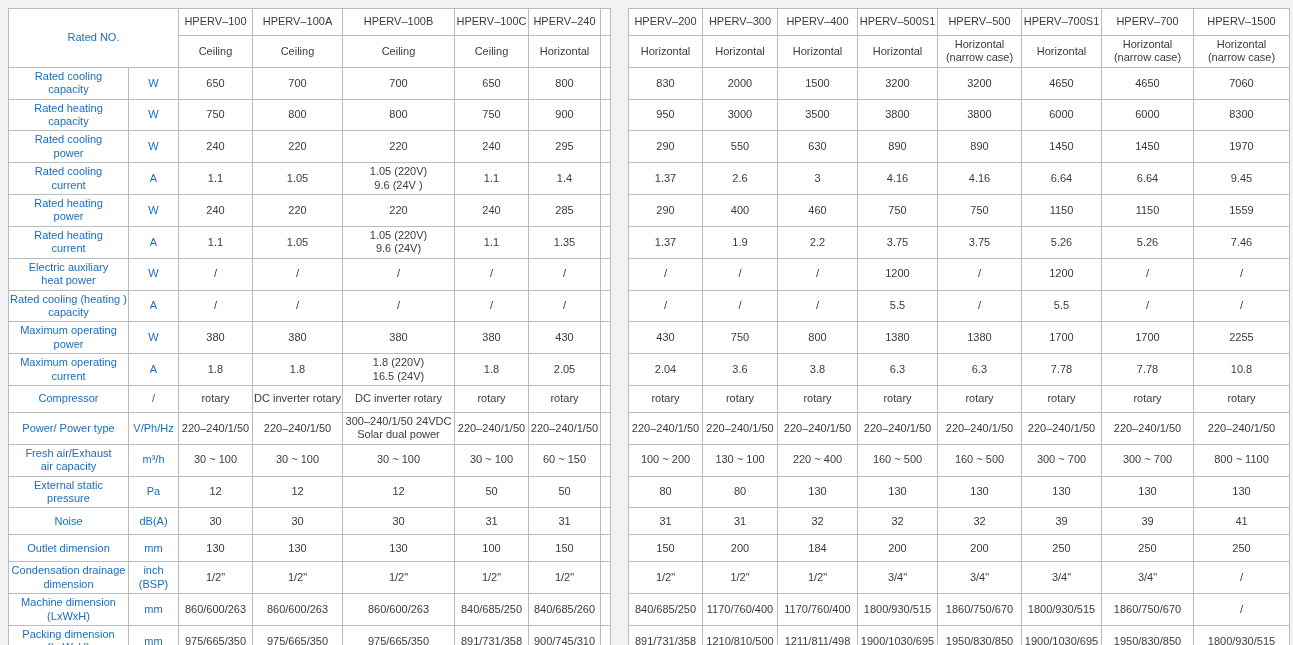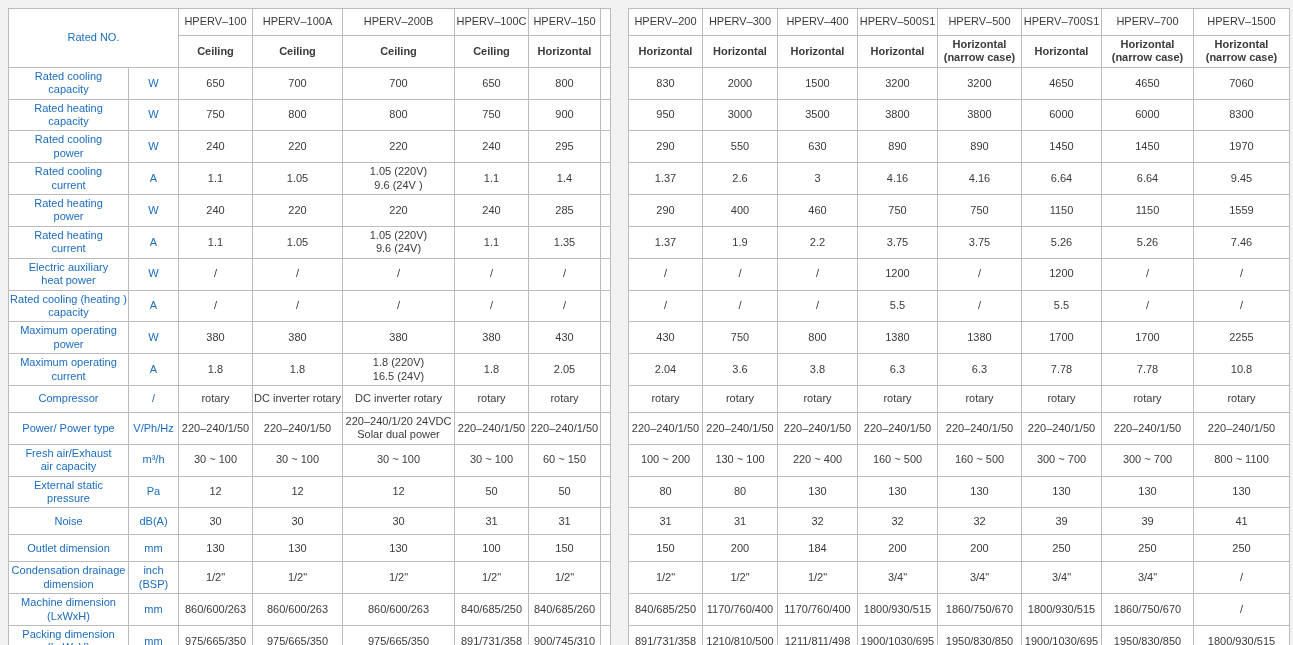--- a/index.html
+++ b/index.html
@@ -17,21 +17,21 @@
     color:#3b3b3b;
     text-align:center;
     vertical-align:middle;
     padding:2px 1px;
     line-height:1.22;
     white-space:pre-line;
     overflow:hidden;
   }
   td.blue{color:#1b6cbd;}
   tr.r-model{height:27px;}
-  tr.r-mount{height:25px;font-weight:bold;}
+  tr.r-mount{height:25px;}
   tr.r-data{height:27px;}
   td.gap{border:none;background:transparent;}
   td.spacer{background:#ffffff;}
 </style>
 </head>
 <body>
 
 <div class="sheet">
   <table>
     <colgroup id="colgroup">
@@ -51,23 +51,23 @@
         <col style="width: 84px;">
         <col style="width: 80px;">
         <col style="width: 92px;">
         <col style="width: 96px;">
       </colgroup>
     <tbody id="tbody">
         <tr class="r-model">
           <td class="blue" rowspan="2" colspan="2">Rated NO.</td>
           <td>HPERV–100</td>
           <td>HPERV–100A</td>
-          <td>HPERV–200B</td>
+          <td>HPERV–100B</td>
           <td>HPERV–100C</td>
-          <td>HPERV–150</td>
+          <td>HPERV–240</td>
           <td class="spacer"></td>
           <td class="gap"></td>
           <td>HPERV–200</td>
           <td>HPERV–300</td>
           <td>HPERV–400</td>
           <td>HPERV–500S1</td>
           <td>HPERV–500</td>
           <td>HPERV–700S1</td>
           <td>HPERV–700</td>
           <td>HPERV–1500</td>
@@ -312,21 +312,21 @@
           <td>rotary</td>
           <td>rotary</td>
           <td>rotary</td>
           <td>rotary</td>
         </tr>
         <tr class="r-data">
           <td class="blue">Power/ Power type</td>
           <td class="blue">V/Ph/Hz</td>
           <td>220–240/1/50</td>
           <td>220–240/1/50</td>
-          <td>220–240/1/20 24VDC
+          <td>300–240/1/50 24VDC
 Solar dual power</td>
           <td>220–240/1/50</td>
           <td>220–240/1/50</td>
           <td class="spacer"></td>
           <td class="gap"></td>
           <td>220–240/1/50</td>
           <td>220–240/1/50</td>
           <td>220–240/1/50</td>
           <td>220–240/1/50</td>
           <td>220–240/1/50</td>

